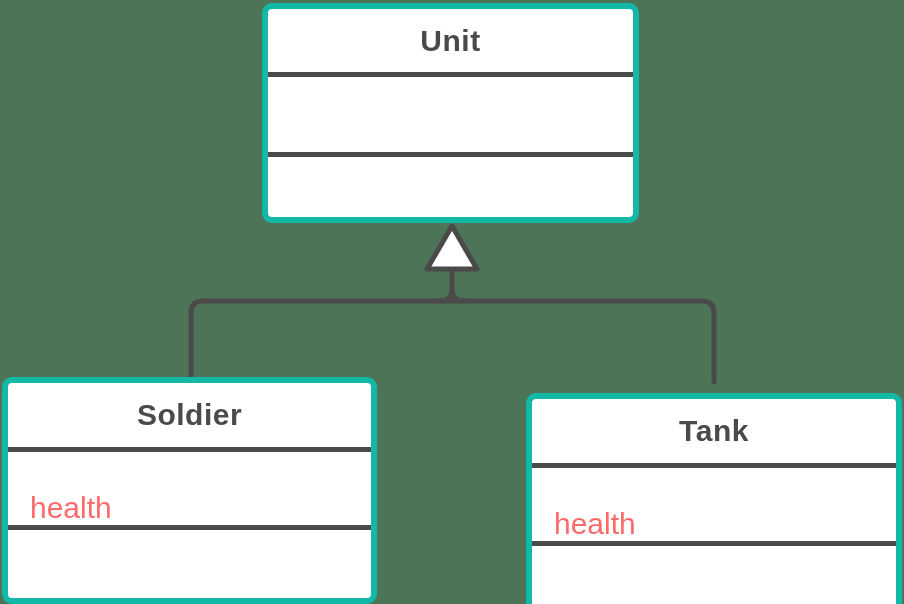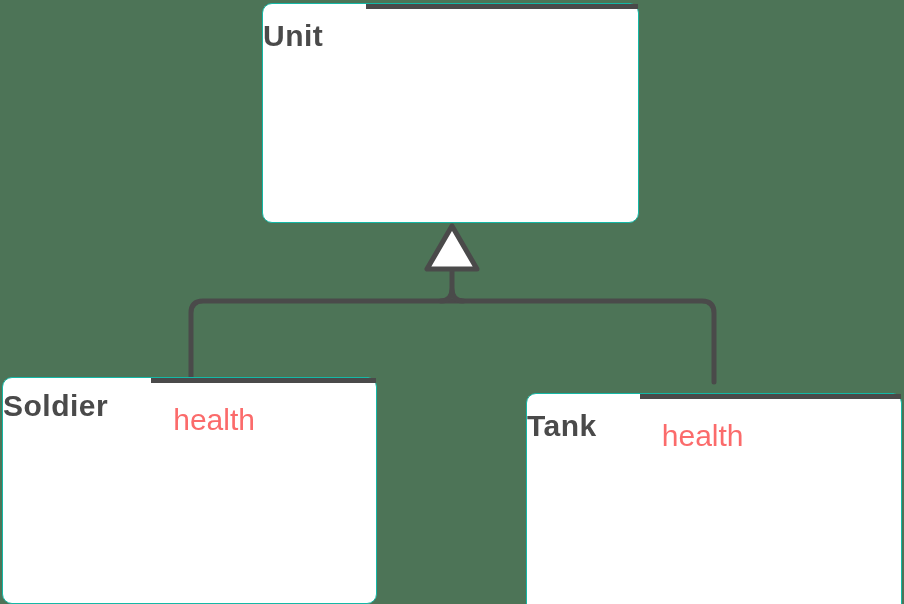--- a/index.html
+++ b/index.html
@@ -19,25 +19,25 @@
     left: 0;
     top: 0;
     width: 904px;
     height: 604px;
     z-index: 1;
   }
   .uml-class {
     position: absolute;
     z-index: 2;
     background: #ffffff;
-    border: 1px solid #14b8a6;
+    border: 6px solid #14b8a6;
     border-radius: 10px;
     box-sizing: border-box;
     display: flex;
-    flex-direction: row;
+    flex-direction: column;
   }
   .uml-class .sec {
     box-sizing: border-box;
     flex: 0 0 auto;
   }
   .uml-class .sec + .sec {
     border-top: 5px solid #4a4a4a;
   }
   .uml-class .sec.grow {
     flex: 1 1 auto;
@@ -46,43 +46,42 @@
     display: flex;
     align-items: center;
     justify-content: center;
     font-weight: bold;
     font-size: 30px;
     color: #4a4a4a;
     letter-spacing: 0.5px;
   }
   .class-attrs {
     display: flex;
-    align-items: center;
+    align-items: flex-end;
     padding-left: 22px;
     font-size: 30px;
     color: #fb6b6b;
-    margin-left: 43px;
   }
   
   .box-unit {
     left: 262px;
     top: 3px;
     width: 377px;
     height: 220px;
   }
   .box-unit .class-title { height: 63px; }
   .box-unit .class-attrs { height: 80px; }
   
   .box-soldier {
     left: 2px;
     top: 377px;
     width: 375px;
     height: 227px;
   }
-  .box-soldier .class-title { height: 55px; }
+  .box-soldier .class-title { height: 64px; }
   .box-soldier .class-attrs { height: 78px; }
   
   .box-tank {
     left: 526px;
     top: 393px;
     width: 376px;
     height: 227px;
   }
   .box-tank .class-title { height: 64px; }
   .box-tank .class-attrs { height: 78px; }

